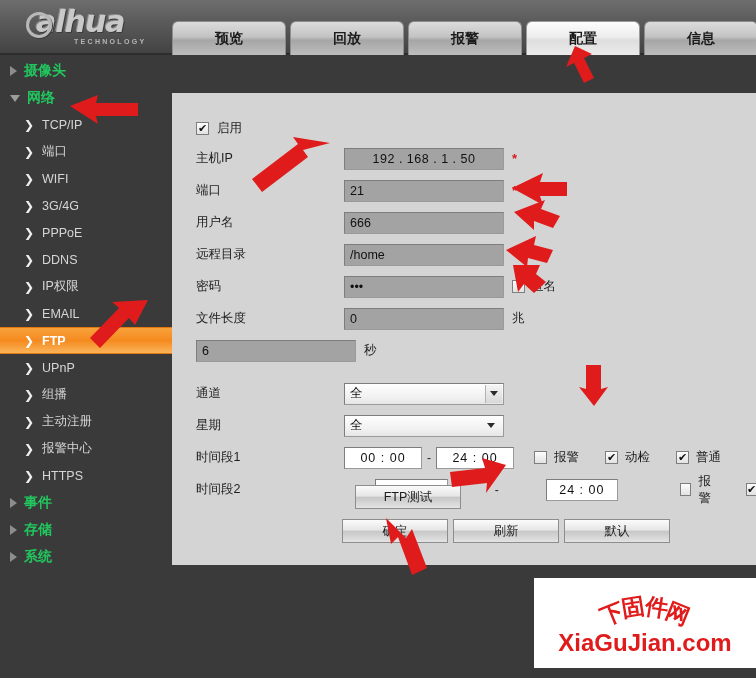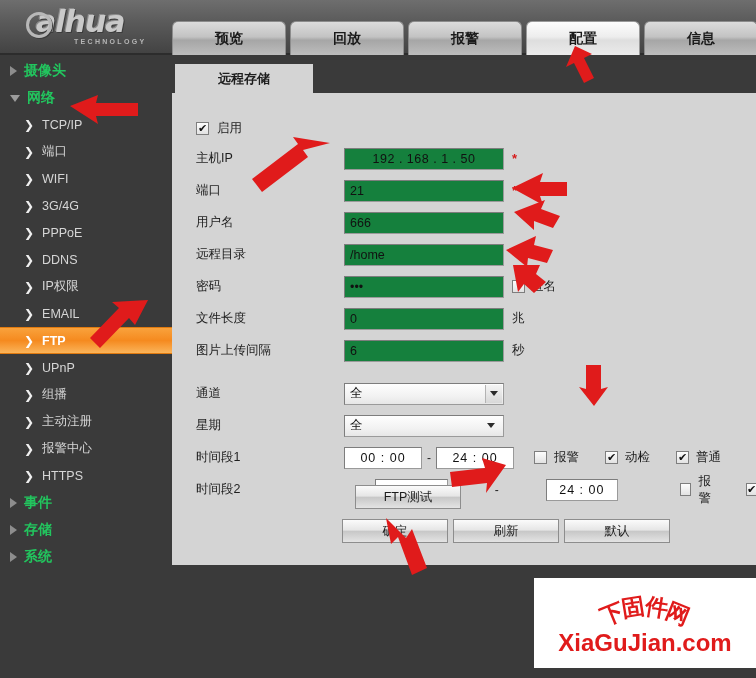--- a/index.html
+++ b/index.html
@@ -98,21 +98,21 @@
   .panel {
     position: absolute; left: 172px; top: 93px;
     width: 584px; height: 472px;
     background: #d4d4d4;
   }
 
   .form { position: absolute; left: 24px; top: 22px; }
   .row { display: flex; align-items: center; height: 27px; margin-bottom: 5px; }
   .lbl { width: 148px; font-size: 12.5px; color: #1e1e1e; }
   .inp {
-    width: 160px; height: 22px; background: #15803d;
+    width: 160px; height: 22px; background: #a3a3a3;
     border: 1px solid #9a9a9a; border-top-color: #7d7d7d; border-left-color: #7d7d7d;
     font-size: 12.5px; color: #111; padding: 0 5px;
     display: flex; align-items: center;
     font-family: "Liberation Sans", sans-serif;
   }
   .inp.ip { justify-content: center; letter-spacing: 0.5px; }
   .star { color: #d61a1a; font-size: 13px; margin-left: 8px; font-weight: bold; }
   .unit { font-size: 12.5px; color: #1e1e1e; margin-left: 8px; }
 
   .cb {
@@ -278,21 +278,20 @@
     <div class="nav-top">
       <span class="tri"></span>
       <span>存储</span>
     </div>
     <div class="nav-top">
       <span class="tri"></span>
       <span>系统</span>
     </div>
   </div>
 
-  <div class="panel-tab">远程存储</div>
 
   <div class="panel">
     <div class="form">
 
       <div class="cbrow">
         <span class="cb">✔</span>
         <span class="cblabel">启用</span>
       </div>
 
       <div class="row">
@@ -324,21 +323,20 @@
         <span class="unit" style="margin-left:6px;">匿名</span>
       </div>
 
       <div class="row">
         <span class="lbl">文件长度</span>
         <span class="inp">0</span>
         <span class="unit">兆</span>
       </div>
 
       <div class="row" style="margin-bottom:16px;">
-        <span class="lbl">图片上传间隔</span>
         <span class="inp">6</span>
         <span class="unit">秒</span>
       </div>
 
       <div class="row">
         <span class="lbl">通道</span>
         <span class="sel-box">
           <span>全</span>
           <span class="arrow-btn">
               <span class="caret"></span>

